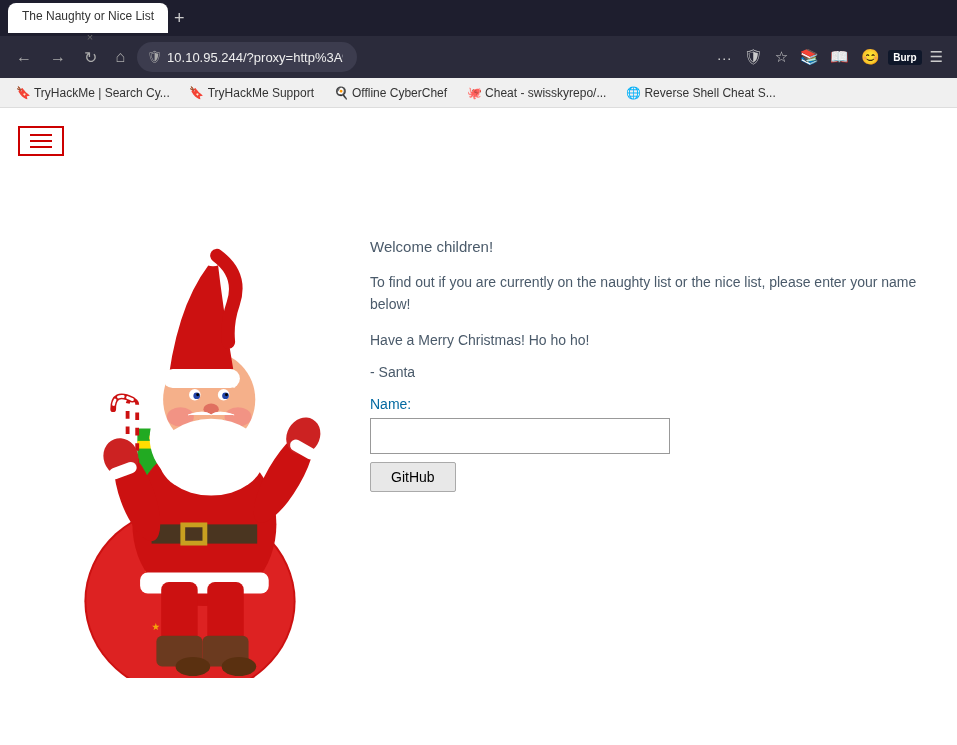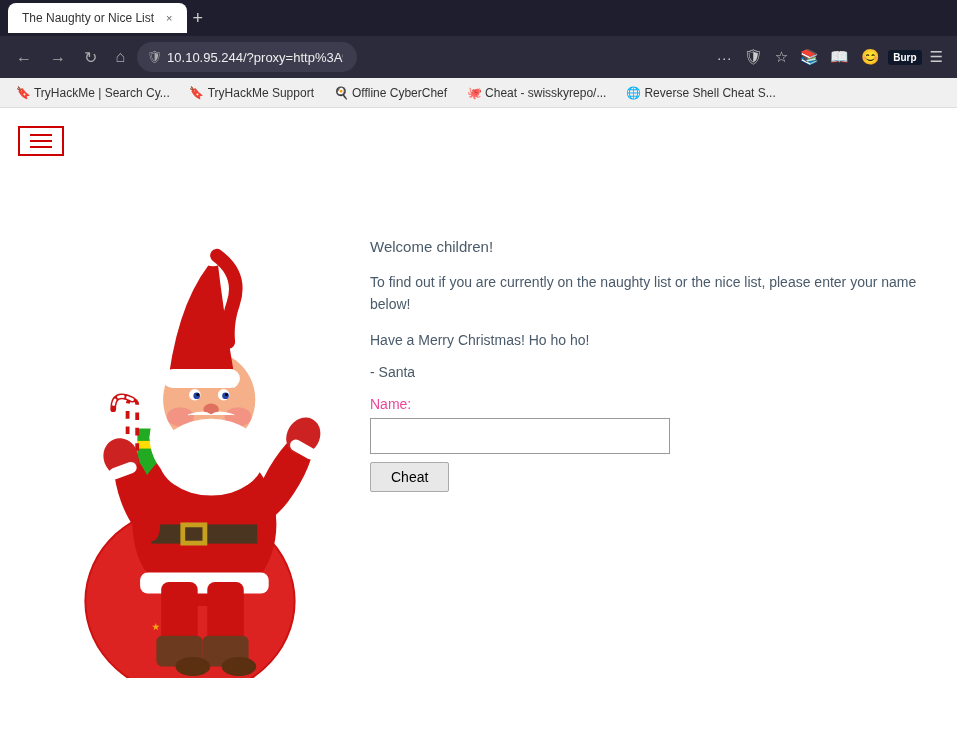--- a/index.html
+++ b/index.html
@@ -23,20 +23,21 @@
       background: #fff;
       border-radius: 8px 8px 0 0;
       padding: 6px 14px;
       font-size: 12px;
       color: #333;
       display: flex;
       align-items: center;
       gap: 8px;
       height: 30px;
       max-width: 220px;
+      flex-direction: column;
     }
     .tab-close {
       font-size: 11px;
       color: #666;
       cursor: pointer;
       margin-left: 4px;
     }
     .tab-new {
       color: #ccc;
       font-size: 18px;
@@ -203,21 +204,21 @@
       color: #4a5a6a;
     }
     .santa-sign {
       font-size: 14px;
       margin-bottom: 16px;
       color: #4a5a6a;
     }
     .name-label {
       font-size: 14px;
       margin-bottom: 6px;
-      color: #ec4899;
+      color: #0369a1;
     }
     .name-input {
       width: 300px;
       height: 36px;
       border: 1px solid #999;
       padding: 4px 8px;
       font-size: 14px;
       outline: none;
       display: block;
       margin-bottom: 8px;
@@ -415,17 +416,17 @@
     </div>
 
     <div class="text-area">
       <p class="welcome-text">Welcome children!</p>
       <p class="desc-text">To find out if you are currently on the naughty list or the nice list, please enter your name below!</p>
       <p class="merry-text">Have a Merry Christmas! Ho ho ho!</p>
       <p class="santa-sign">- Santa</p>
 
       <p class="name-label">Name:</p>
       <input class="name-input" type="text" placeholder="" style="">
-      <button class="search-btn">Cheat</button>
+      <button class="search-btn">GitHub</button>
 
     </div>
   </div>
 </div>
 
 </body></html>

